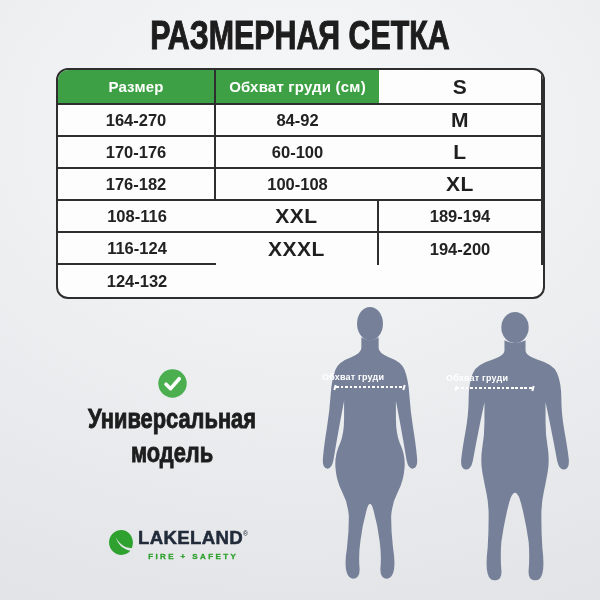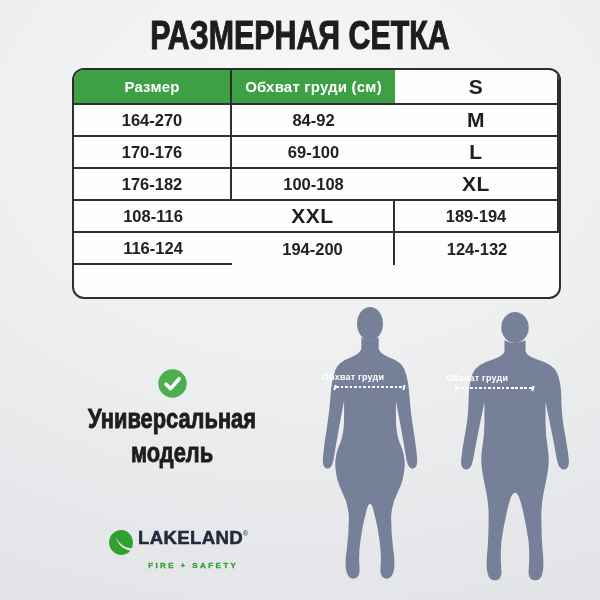--- a/index.html
+++ b/index.html
@@ -10,21 +10,21 @@
   }
   
   .title{
     position:absolute;top:15px;left:0;width:600px;text-align:center;
     font-size:41px;line-height:1;font-weight:700;color:#1d1d1d;
     transform:scaleX(0.74);-webkit-text-stroke:1.1px #1d1d1d;letter-spacing:0;
     white-space:nowrap;
   }
   
   .size-table{
-    position:absolute;left:72px;top:68px;width:489px;height:231px;
+    position:absolute;left:56px;top:68px;width:489px;height:231px;
     display:grid;grid-template-columns:158px 163px 1fr;grid-template-rows:35px repeat(6,1fr);
     background:#fdfdfd;border:2px solid #2e2e2e;border-radius:12px;overflow:hidden;
     box-sizing:border-box;
   }
   .cell{display:flex;align-items:center;justify-content:center;
     border-right:2px solid #2e2e2e;border-bottom:2px solid #2e2e2e;box-sizing:border-box;}
   .cell.lc{border-right:none}
   .cell.lr{border-bottom:none}
   .th{background:#3ea044;color:#fff;font-size:15px;font-weight:700;letter-spacing:0.2px}
   .td-size{font-size:21px;font-weight:700;color:#1f1f1f;letter-spacing:0.5px}
@@ -60,21 +60,21 @@
   
   .logo{position:absolute;left:108px;top:528px;display:flex;align-items:flex-start}
   .logo-leaf{width:27px;height:27px;flex:0 0 auto;margin-top:1px}
   .logo-text{display:flex;flex-direction:column;align-items:center;margin-left:2px}
   .logo-brand{
     font-size:19px;font-weight:700;color:#222b3a;line-height:1;letter-spacing:0.3px;
     transform:scaleX(0.98);-webkit-text-stroke:0.5px #222b3a;white-space:nowrap;
   }
   .logo-brand .reg{font-size:7px;-webkit-text-stroke:0;vertical-align:8px;font-weight:400}
   .logo-tagline{
-    font-size:8px;font-weight:700;color:#2fa12f;letter-spacing:2.4px;margin-top:14px;
+    font-size:8px;font-weight:700;color:#2fa12f;letter-spacing:2.4px;margin-top:5px;
     -webkit-text-stroke:0.3px #2fa12f;white-space:nowrap;
   }
 </style>
 </head>
 <body>
 
 <div id="canvas">
 
   <div class="title">РАЗМЕРНАЯ СЕТКА</div>
 
@@ -82,33 +82,34 @@
 
     <div class="cell th">Размер</div>
     <div class="cell th lc">Обхват груди (см)</div>
 
     <div class="cell td-size">S</div>
     <div class="cell td-num">164-270</div>
     <div class="cell td-num lc">84-92</div>
 
     <div class="cell td-size">M</div>
     <div class="cell td-num">170-176</div>
-    <div class="cell td-num lc">69-100</div>
+    <div class="cell td-num lc">60-100</div>
 
     <div class="cell td-size">L</div>
     <div class="cell td-num">176-182</div>
     <div class="cell td-num lc">100-108</div>
 
     <div class="cell td-size">XL</div>
     <div class="cell td-num lc">108-116</div>
 
     <div class="cell td-size">XXL</div>
     <div class="cell td-num">189-194</div>
     <div class="cell td-num lc">116-124</div>
 
+    <div class="cell td-size lr">XXXL</div>
     <div class="cell td-num lr">194-200</div>
     <div class="cell td-num lc lr">124-132</div>
   </div>
 
   <div class="feature-icon">
     <svg viewBox="0 0 36 36" width="31" height="31">
       <circle cx="18" cy="18" r="16.5" fill="#4bae4f"></circle>
       <path d="M10.5 18.8 L15.8 24 L25.8 12.5" stroke="#ffffff" stroke-width="4.2" fill="none" stroke-linecap="round" stroke-linejoin="round"></path>
     </svg>
   </div>

